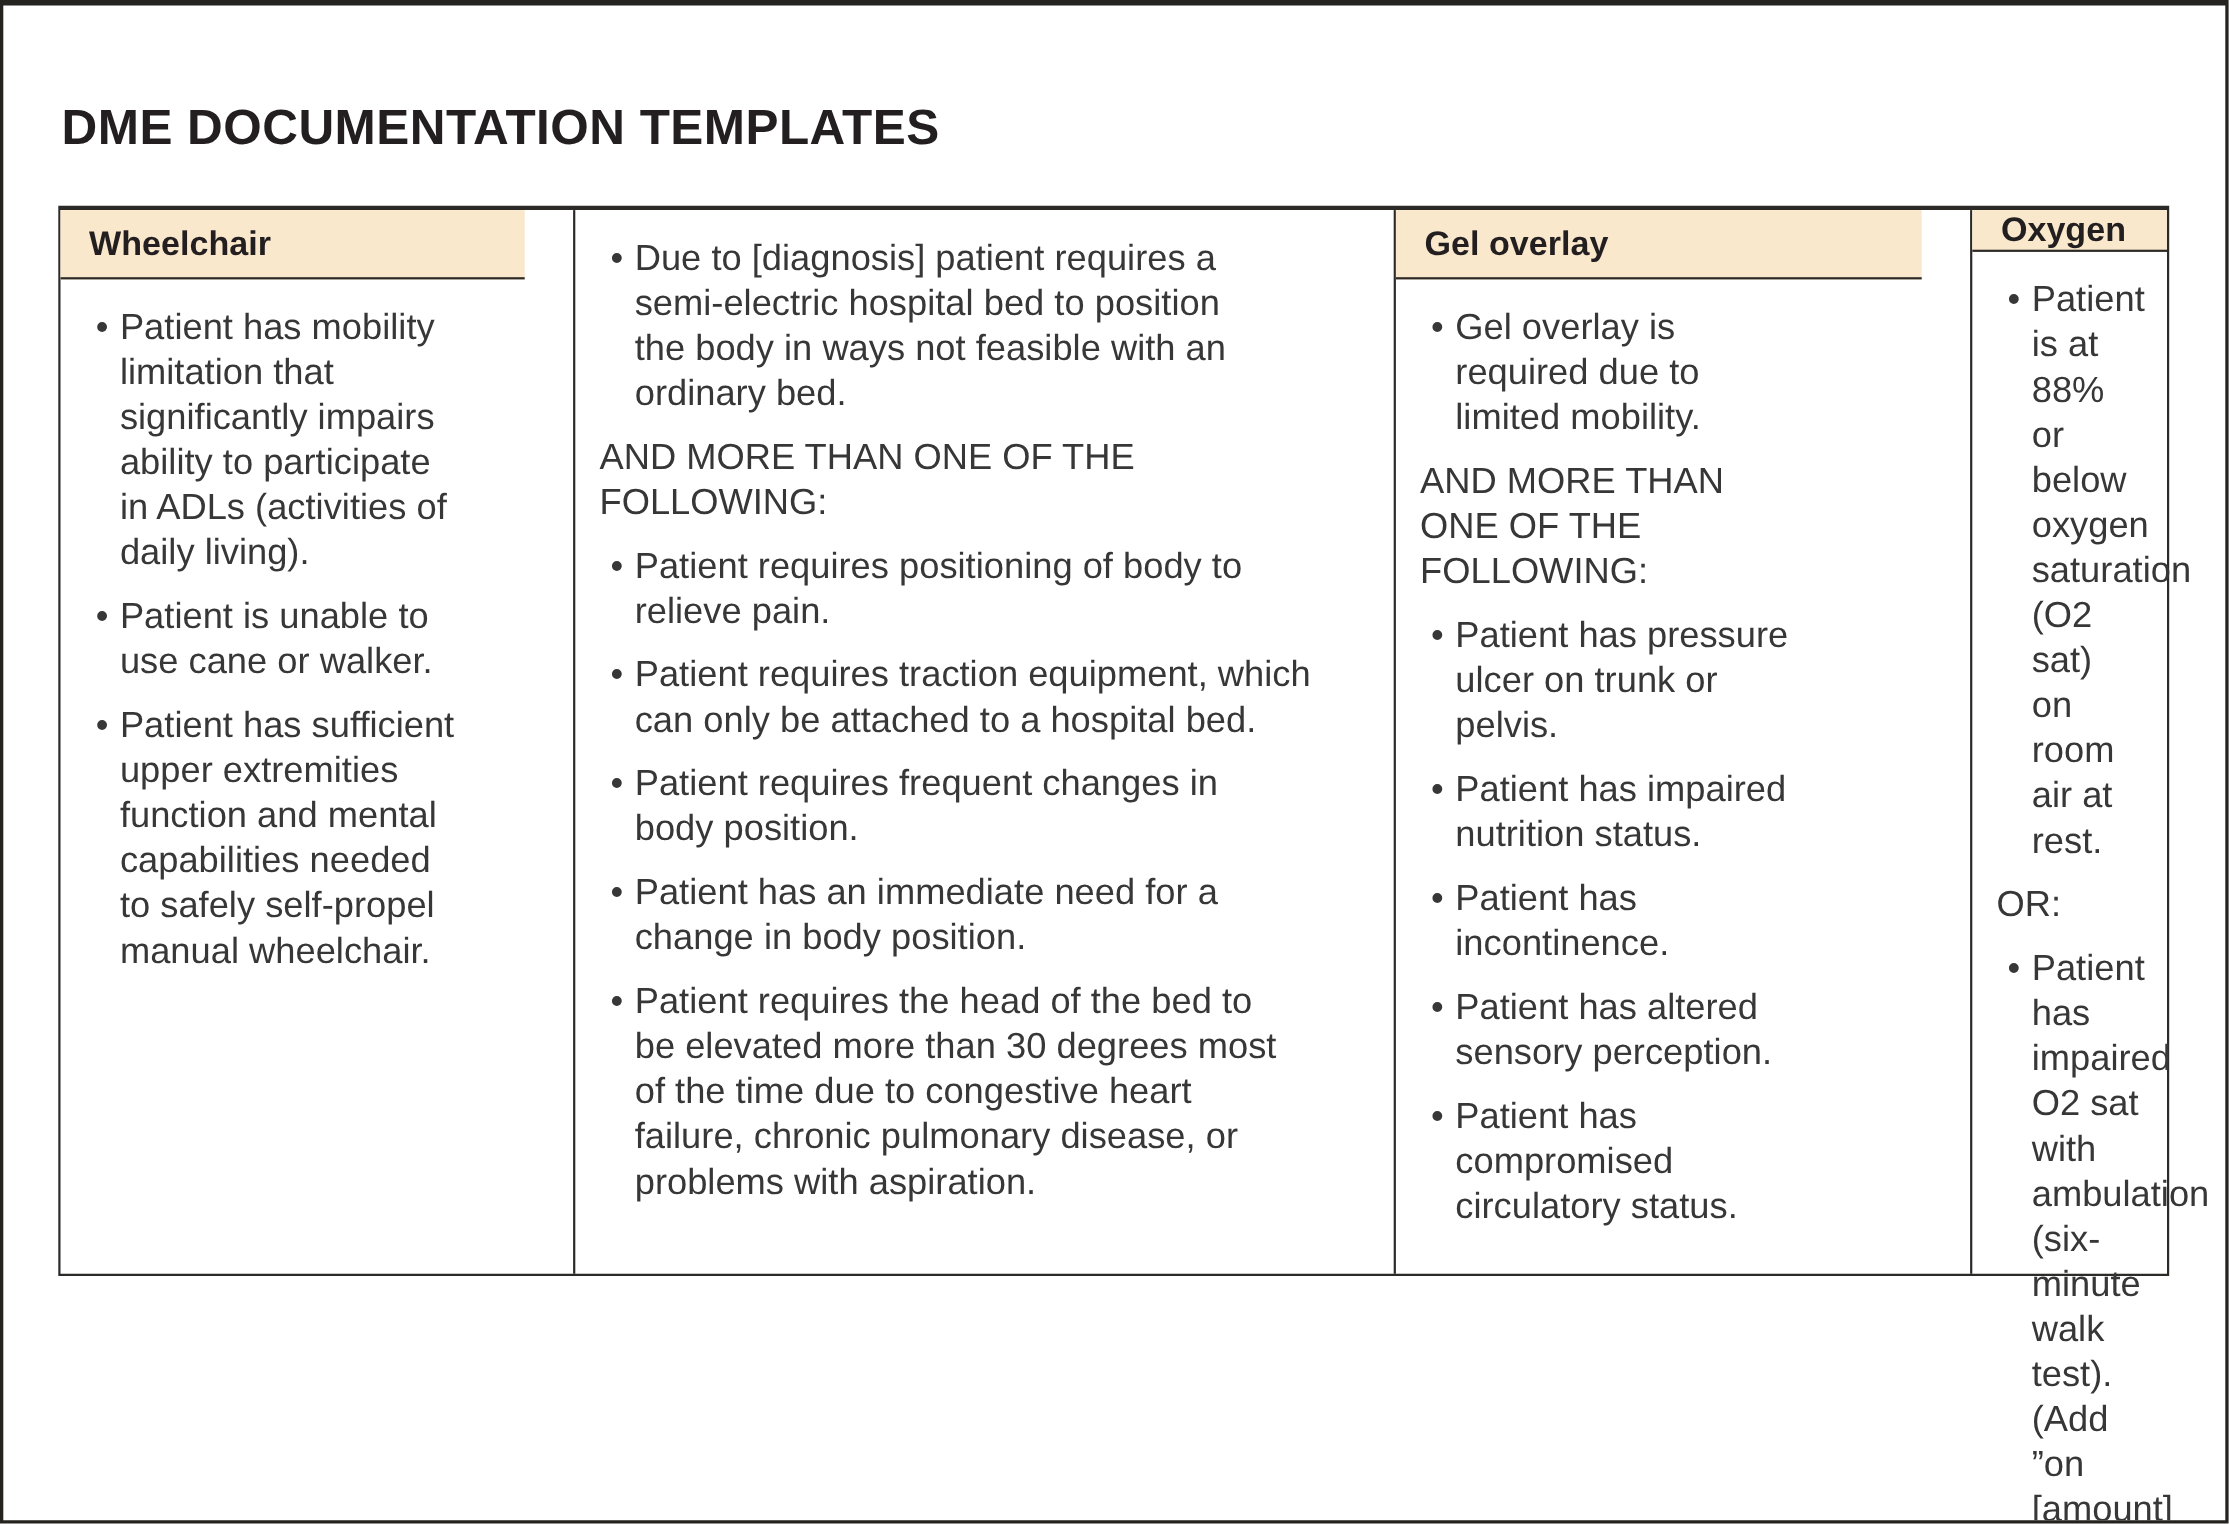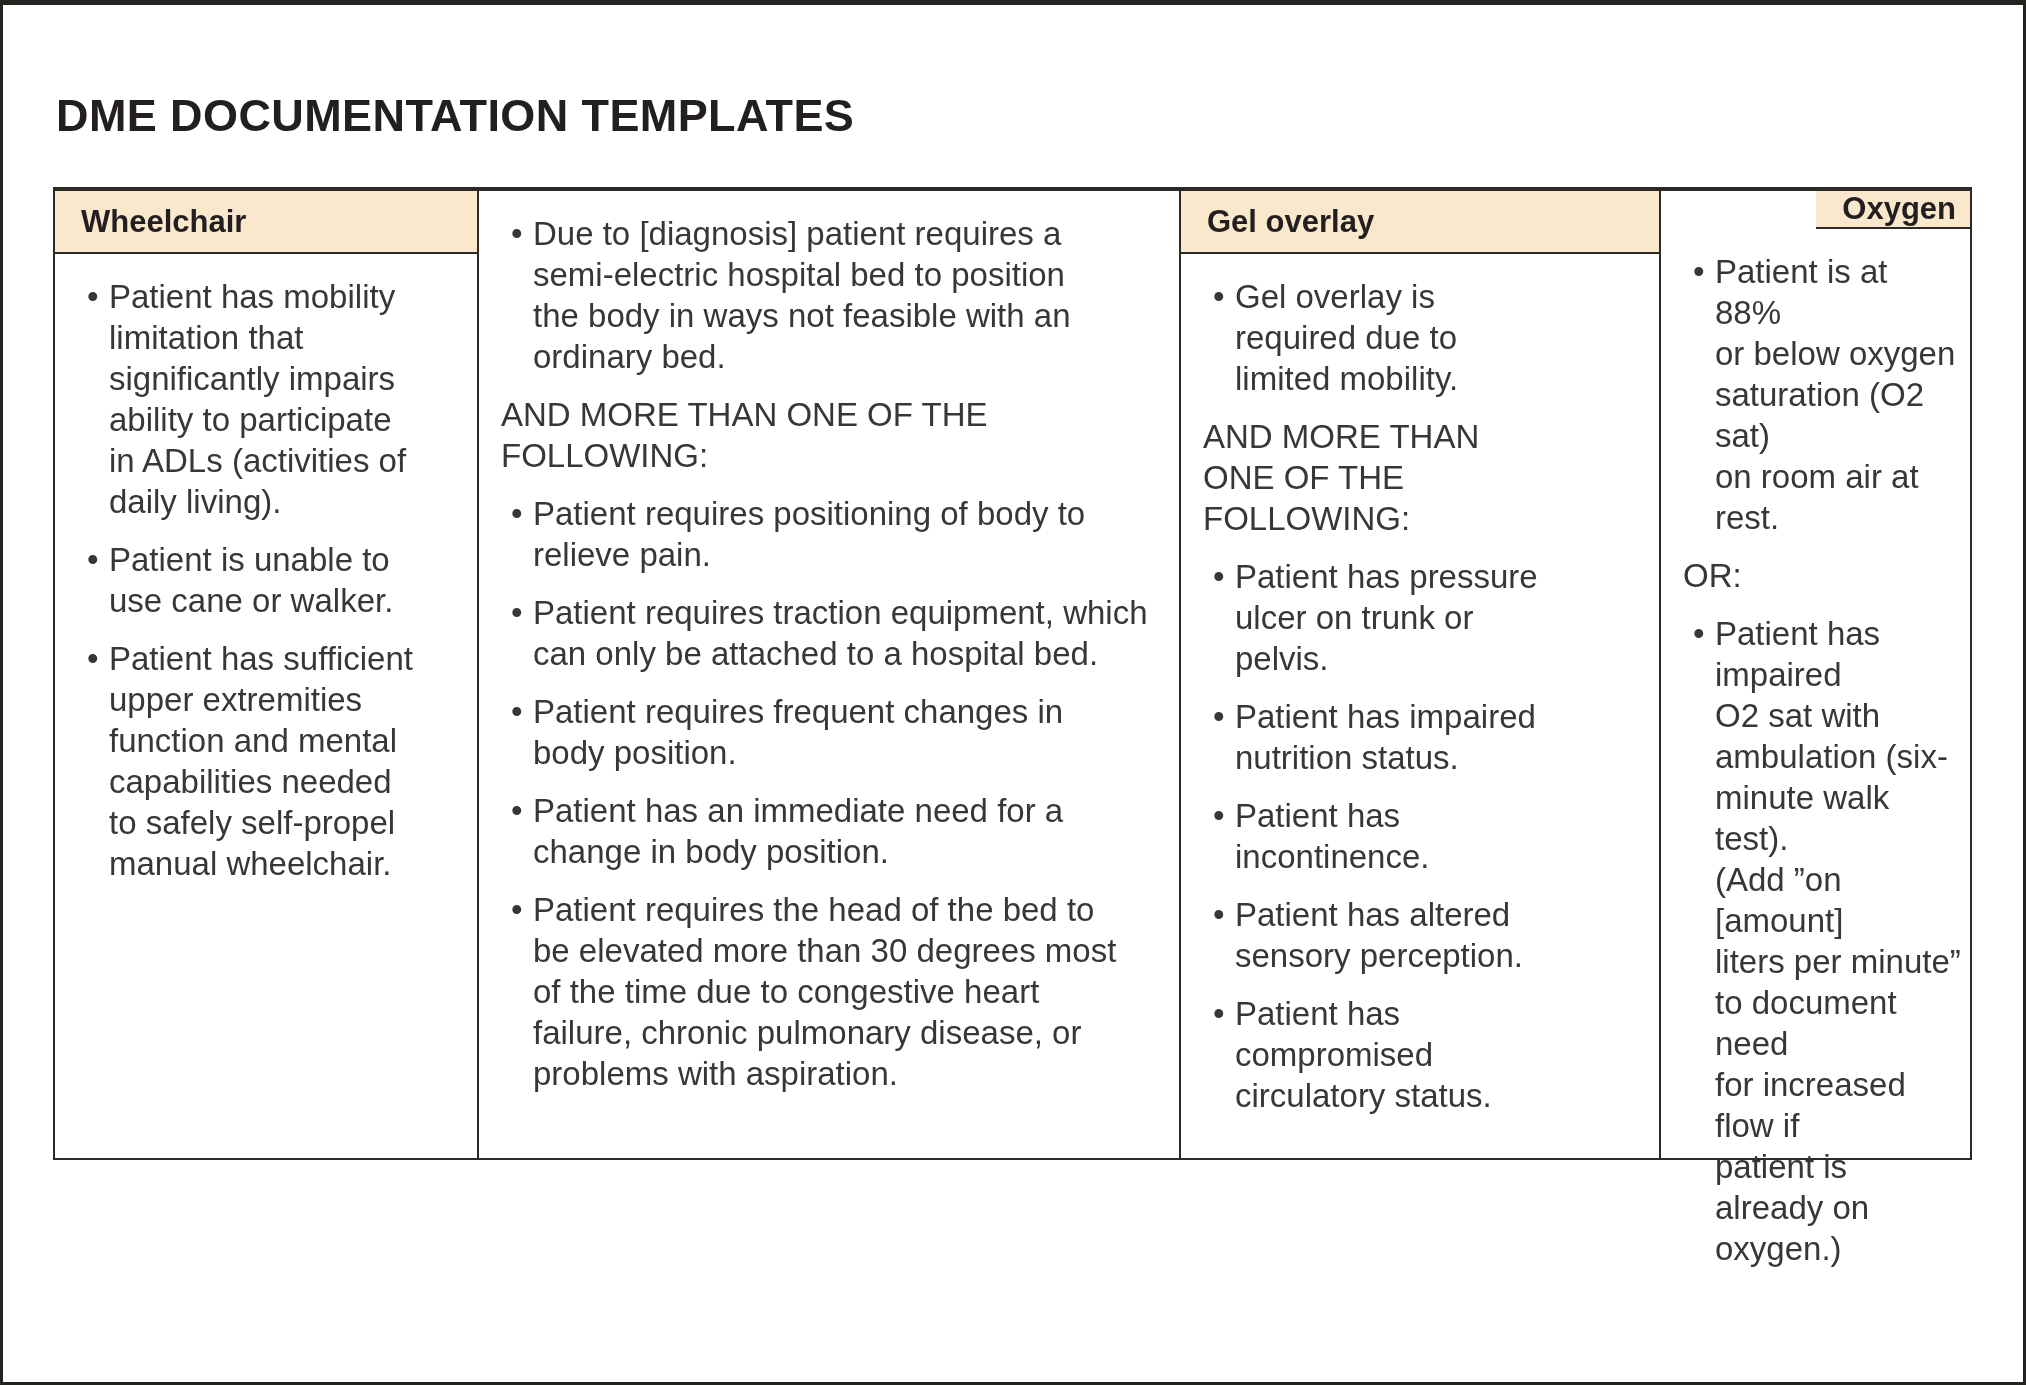--- a/index.html
+++ b/index.html
@@ -29,32 +29,33 @@
     position: absolute;
     left: 50px;
     top: 137px;
     width: 1919px;
     height: 973px;
     box-sizing: border-box;
     border: 2px solid #2b2a27;
     border-top-width: 4px;
     display: flex;
     background: #ffffff;
+    gap: 44px;
   }
   .col {
     display: flex;
     flex-direction: column;
     box-sizing: border-box;
     min-width: 0;
   }
   .col + .col { border-left: 2px solid #2b2a27; }
   .col-1 { width: 422px; }
   .col-2 { width: 702px; }
   .col-3 { width: 480px; }
-  .col-4 { flex: 1; align-items: flex-end; }
+  .col-4 { flex: 1; }
   .cell-header {
     height: 63px;
     box-sizing: border-box;
     background: #fae8cd;
     border-bottom: 2px solid #2b2a27;
     display: flex;
     align-items: center;
     padding: 0 14px 0 26px;
     font-size: 31px;
     font-weight: bold;

